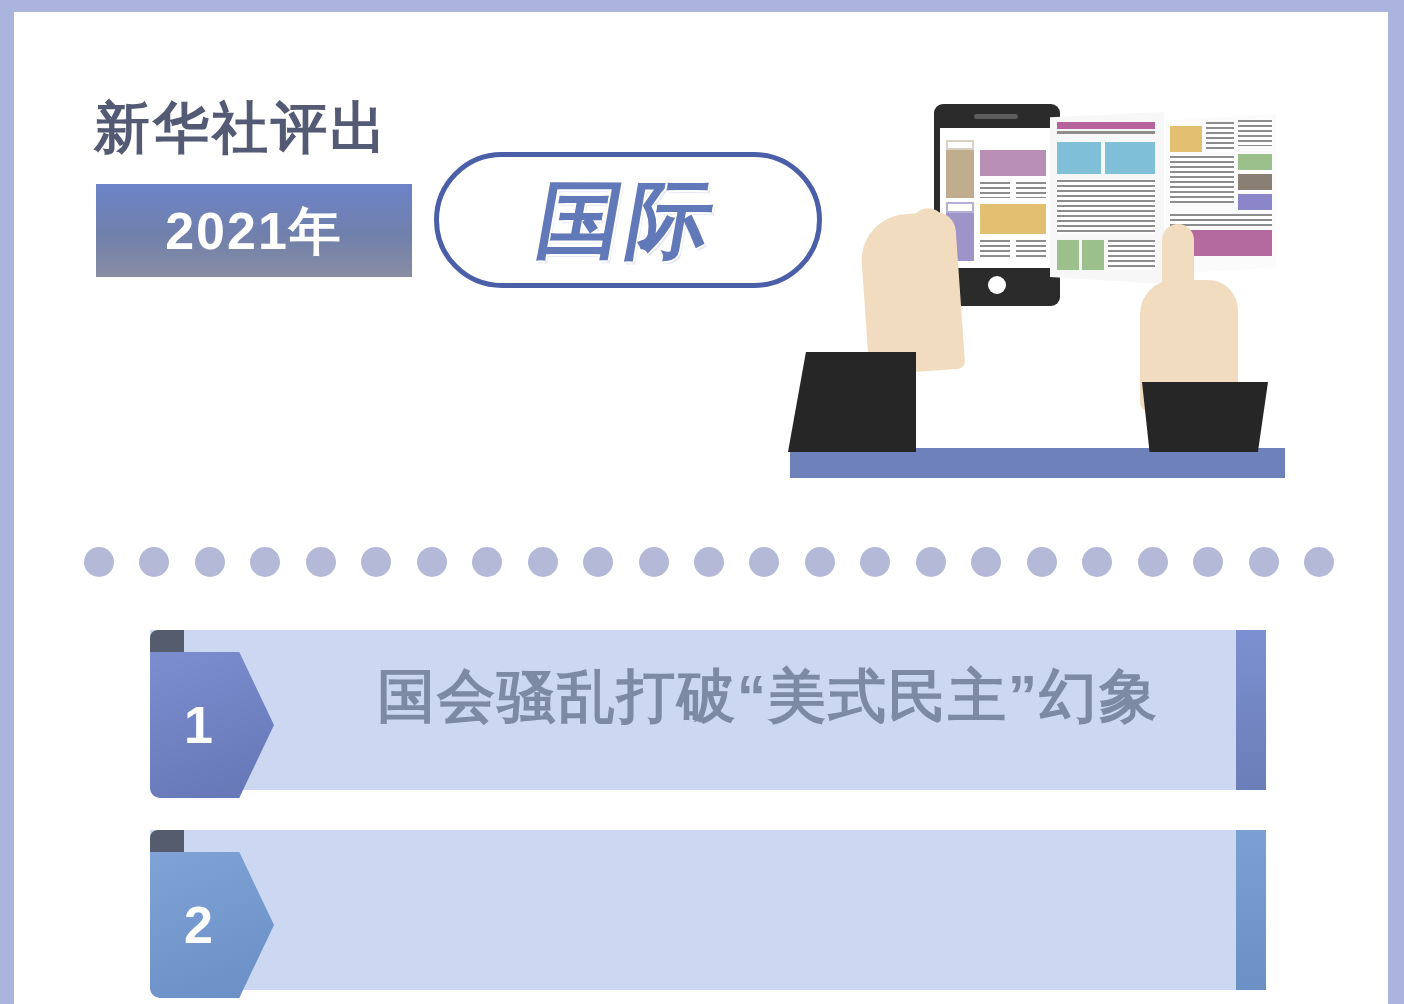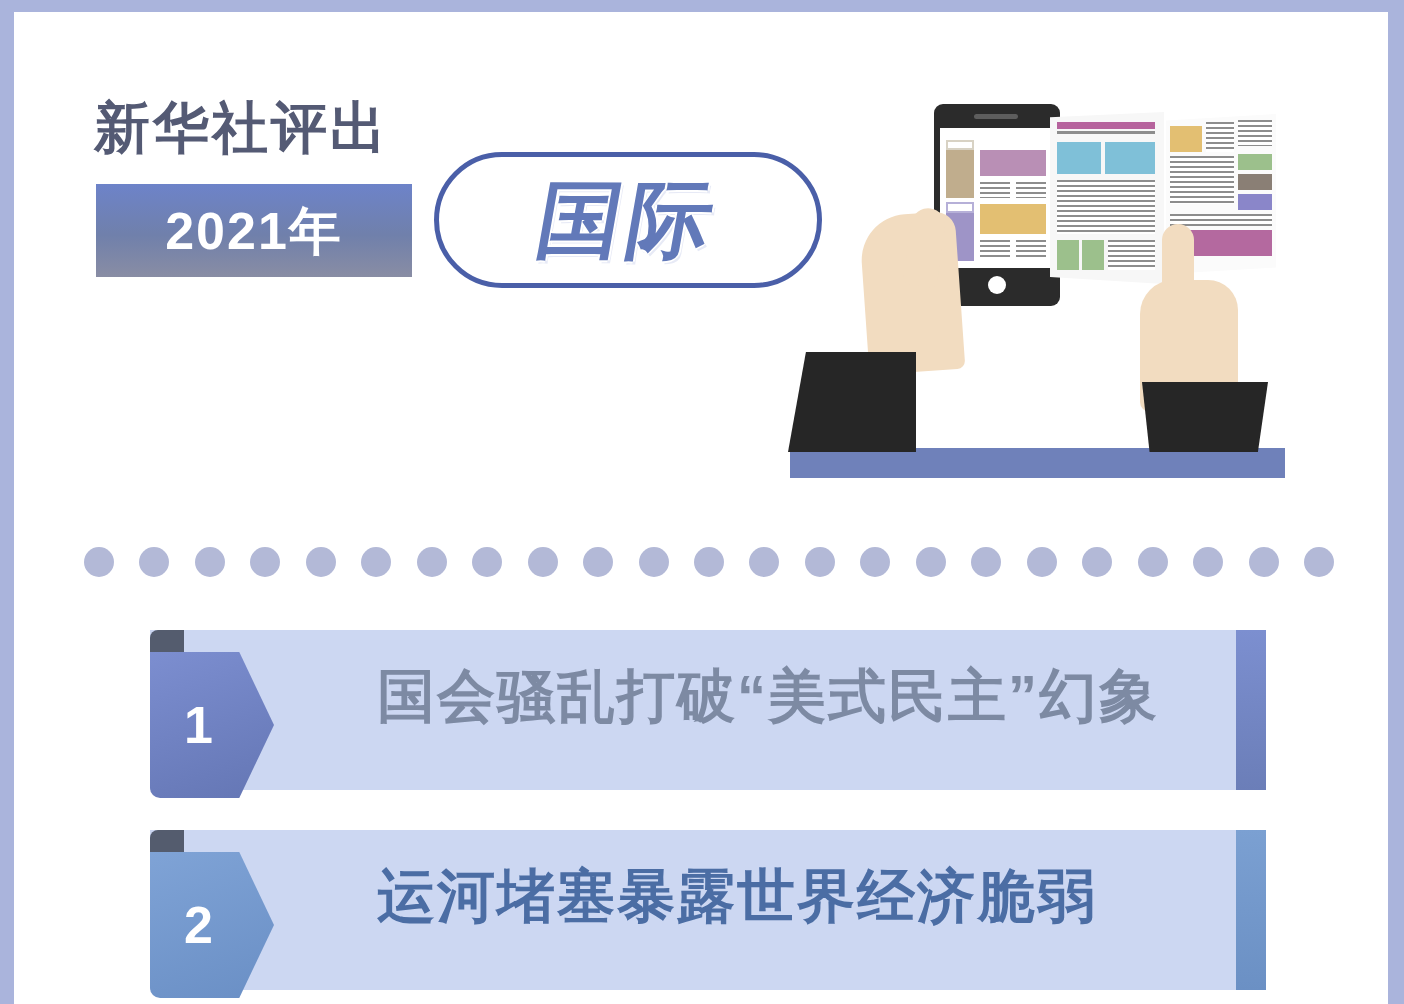--- a/index.html
+++ b/index.html
@@ -369,19 +369,18 @@
       </div>
 
       <div class="newsrow">
         <div class="row-body">
           <div class="row-endcap c2"></div>
         </div>
         <div class="row-corner"></div>
         <div class="badge c2">
           <span>2</span>
         </div>
-        <div class="row-title c2">运河堵塞暴露世界经济脆弱</div>
       </div>
 
     </div>
 
   </div>
 </div>
 
 </body></html>

